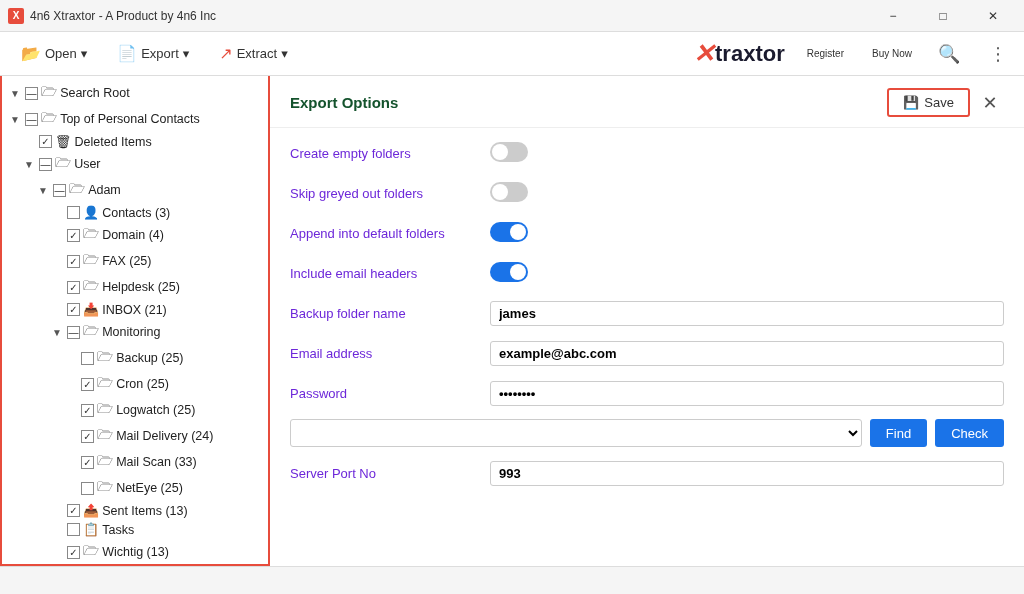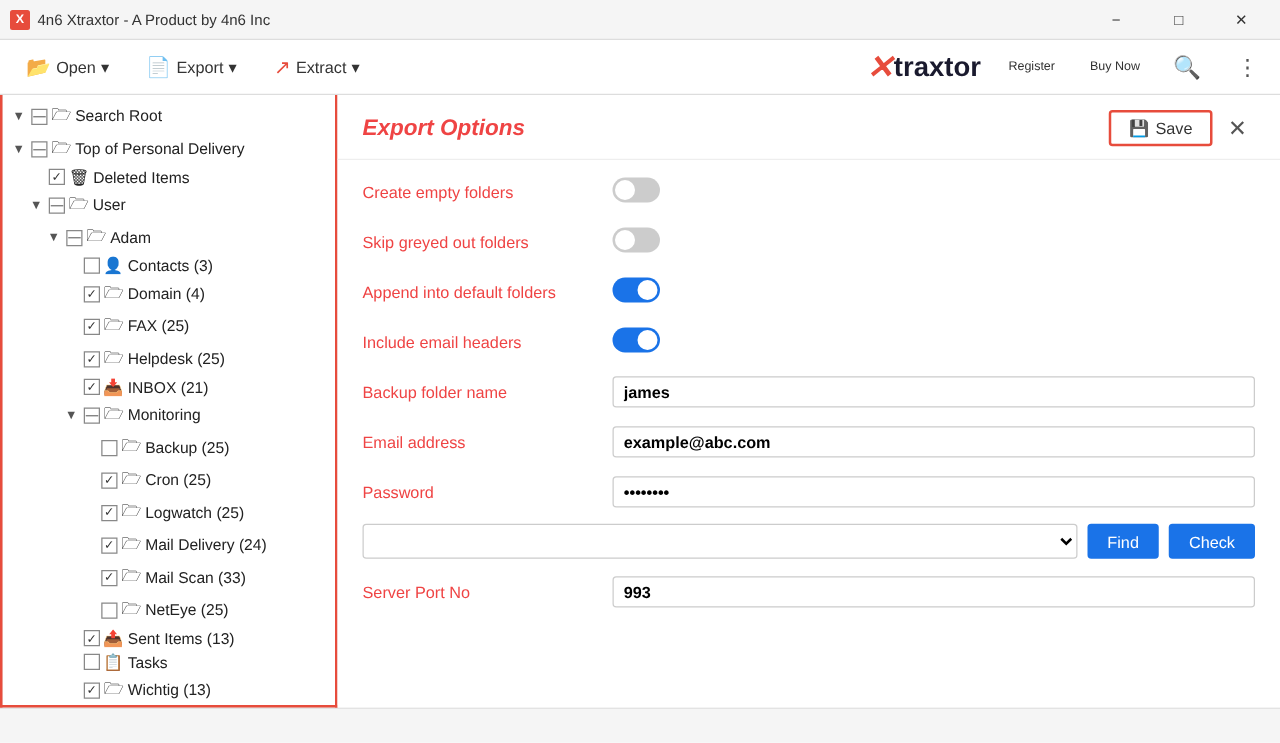--- a/index.html
+++ b/index.html
@@ -106,24 +106,23 @@
       padding: 0;
     }
     .export-header {
       display: flex;
       align-items: center;
       justify-content: space-between;
       padding: 12px 20px 10px 20px;
       border-bottom: 1px solid #eee;
     }
     .export-title {
-      font-size: 18px;
+      font-size: 15px;
       font-weight: 600;
-      color: #ef4444;
-      font-style: italic;
+      color: #14532d;
     }
     .header-actions { display: flex; gap: 6px; align-items: center; }
     .save-btn {
       display: flex; align-items: center; gap: 5px;
       padding: 5px 14px;
       background: #fff;
       border: 2px solid #e74c3c;
       color: #333;
       font-size: 13px;
       cursor: pointer;
@@ -138,21 +137,21 @@
     }
 
     
     .form-body { padding: 10px 20px; }
     .form-row {
       display: flex;
       align-items: center;
       margin-bottom: 10px;
       min-height: 30px;
     }
-    .form-label { width: 200px; font-size: 13px; color: #ef4444; flex-shrink: 0; }
+    .form-label { width: 200px; font-size: 13px; color: #6d28d9; flex-shrink: 0; }
     .form-control { flex: 1; }
     .text-input {
       width: 100%;
       padding: 4px 8px;
       border: 1px solid #ccc;
       border-radius: 3px;
       font-size: 13px;
       outline: none;
       font-weight: bold;
     }
@@ -261,21 +260,21 @@
       <span class="expand-btn">▼</span>
       <span class="checkbox partial">—</span>
       <span class="folder-icon">🗁</span>
       <span>Search Root</span>
     </div>
 
     <div class="tree-item indent-1">
       <span class="expand-btn">▼</span>
       <span class="checkbox partial">—</span>
       <span class="folder-icon">🗁</span>
-      <span>Top of Personal Delivery</span>
+      <span>Top of Personal Contacts</span>
     </div>
 
     <div class="tree-item indent-2">
       <span class="expand-btn"></span>
       <span class="checkbox checked">✓</span>
       <span class="folder-icon">🗑</span>
       <span>Deleted Items</span>
     </div>
 
     <div class="tree-item indent-2">

